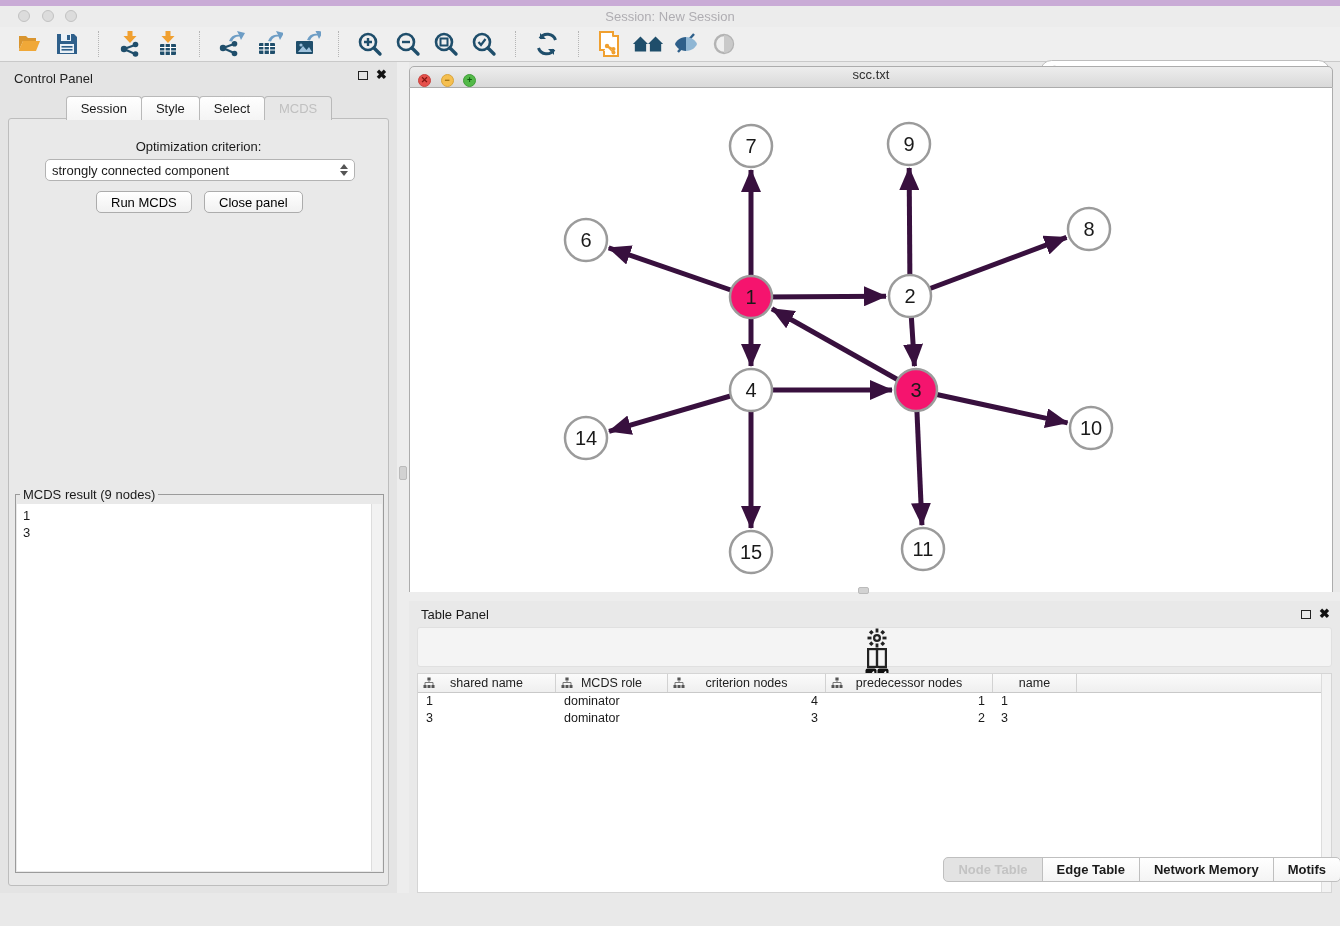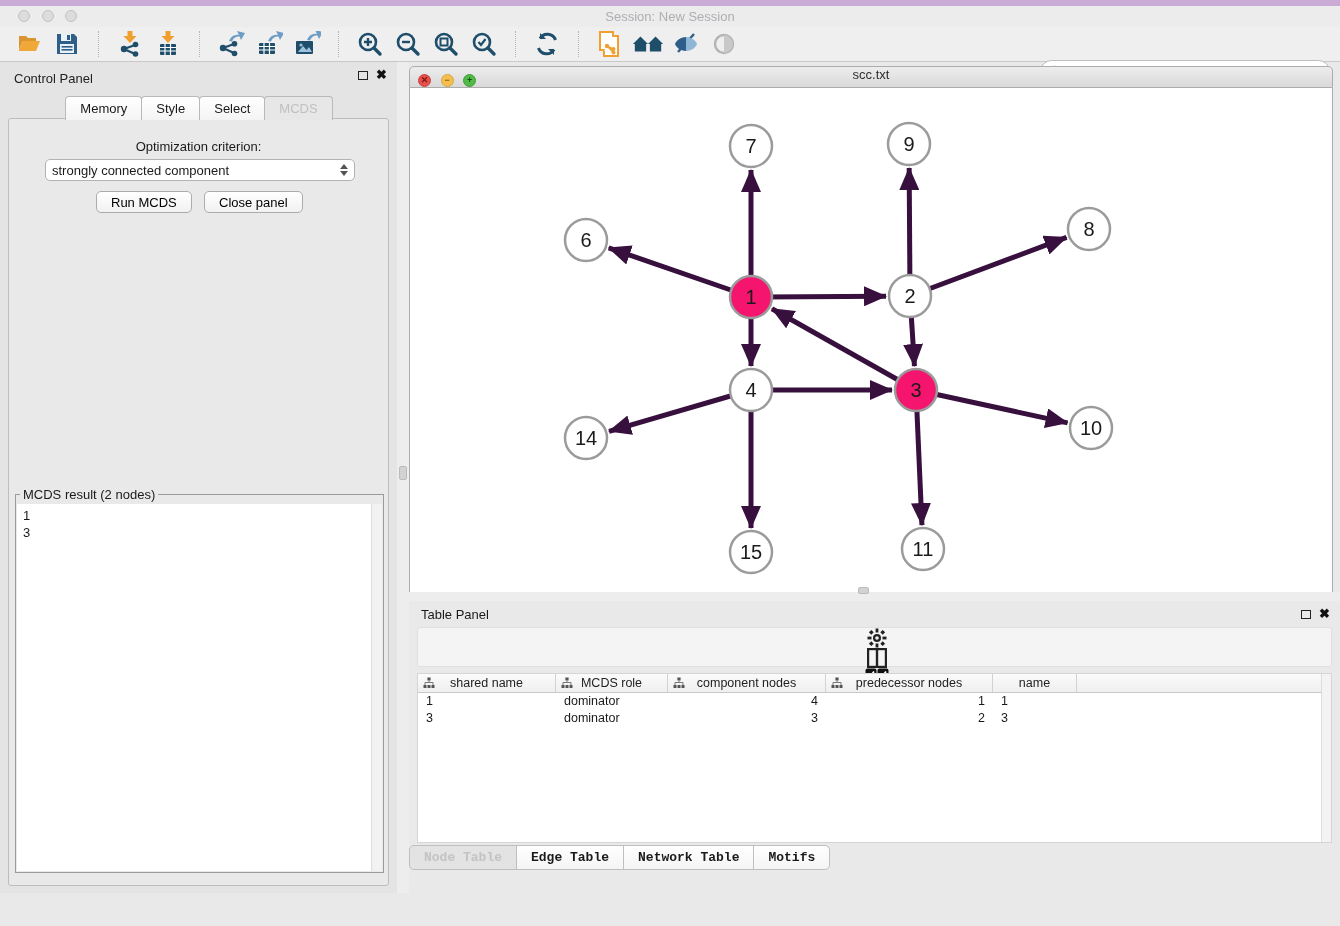--- a/index.html
+++ b/index.html
@@ -68,28 +68,28 @@
   #net-canvas { left:409px; top:88px; width:924px; height:504px; background:#fff; border-left:1px solid #ACACAC; border-right:1px solid #ACACAC; }
   #graph-svg text { font-family:"Liberation Sans",sans-serif; }
 
   
   #table-panel { left:409px; top:601px; width:931px; height:292px; background:#E9E9E9; }
   #tp-header { position:relative; height:26px; }
   #tp-title { position:absolute; left:12px; top:6px; }
   #tp-toolbar { position:absolute; left:8px; top:26px; width:915px; height:40px; background:#F4F4F4; border:1px solid #E0E0E0; border-radius:3px; display:flex; align-items:center; padding-left:12px;flex-direction:column; }
   .tp-ico { width:30px; height:28px; display:flex; align-items:center; justify-content:center; margin-right:8px; }
   #fx-label { font-family:"DejaVu Serif", serif; font-style:italic; font-size:17px; color:#ABABAB; margin-left:2px; }
-  #tp-tablewrap { position:absolute; left:8px; top:72px; width:915px; height:170px; background:#fff; border:1px solid #D5D5D5; overflow:hidden; }
+  #tp-tablewrap { position:absolute; left:8px; top:72px; width:915px; height:220px; background:#fff; border:1px solid #D5D5D5; overflow:hidden; }
   #tp-scrollbar { position:absolute; right:0; top:0; bottom:0; width:10px; background:#F3F3F3; border-left:1px solid #DDD; }
   .thead { display:flex; height:19px; background:linear-gradient(#FBFBFB,#EFEFEF); border-bottom:1px solid #C9C9C9; }
   .th { display:flex; align-items:center; justify-content:center; gap:6px; border-right:1px solid #D2D2D2; font-size:12.5px; color:#222; position:relative; }
   .th svg { position:absolute; left:5px; }
   .trow { display:flex; height:16.5px; align-items:center; }
   .td { font-size:12.5px; padding:0 8px; white-space:nowrap; overflow:hidden; }
-  #tp-tabs { position:absolute; left:0; top:244px; width:931px; display:flex; justify-content:flex-start;font-family:Liberation Mono, monospace; }
+  #tp-tabs { position:absolute; left:0; top:256px; width:931px; display:flex; justify-content:flex-end; }
   .tp-tab { padding:4px 14px; background:linear-gradient(#FFFFFF,#F4F4F4); border:1px solid #BFBFBF; font-size:13px; font-weight:600; margin-right:-1px; }
   .tp-tab:first-child { border-radius:5px 0 0 5px; }
   .tp-tab:last-child { border-radius:0 5px 5px 0; }
   .tp-tab.selected { background:#E3E3E3; color:#C3C3C3; }
 
   
   #status-bar { left:0; top:893px; width:1340px; height:33px; background:#E9E9E9; border-top:1px solid #C4C4C4; }
   #list-btn { position:absolute; left:10px; top:4px; width:30px; height:24px; background:#F7F7F7; border:1px solid #A9A9A9; display:flex; align-items:center; justify-content:center; }
   #memory-btn { position:absolute; right:8px; top:4px; height:24px; background:linear-gradient(#FFF,#F0F0F0); border:1px solid #ABABAB; border-radius:4px; display:flex; align-items:center; gap:6px; padding:0 10px; font-size:13px; }
   #memory-dot { width:11px; height:11px; border-radius:50%; background:#1E8E3E; }
@@ -258,38 +258,38 @@
 
   <div id="control-panel" class="abs">
     <div id="cp-header">
       <span id="cp-title">Control Panel</span>
       <span class="panel-winbtns">
         <span class="float-glyph"></span>
         <span class="close-glyph">✖</span>
       </span>
     </div>
     <div id="cp-tabs">
-        <div class="tab">Memory</div>
+        <div class="tab">Session</div>
         <div class="tab">Style</div>
         <div class="tab">Select</div>
         <div class="tab selected">MCDS</div>
       </div>
     <div id="cp-body">
       <div id="opt-label">Optimization criterion:</div>
       <div id="opt-select">
         <span class="sel-text">strongly connected component</span>
         <span class="stepper">
             <i class="up"></i>
             <i class="dn"></i>
           </span>
       </div>
       <button class="cp-btn" id="run-btn">Run MCDS</button>
       <button class="cp-btn" id="closepanel-btn">Close panel</button>
       <fieldset id="mcds-fieldset">
-        <legend>MCDS result (2 nodes)</legend>
+        <legend>MCDS result (9 nodes)</legend>
         <div id="mcds-textarea">
           <div id="mcds-lines">
               <div>1</div>
               <div>3</div>
             </div>
           <div id="mcds-scroll"></div>
         </div>
       </fieldset>
     </div>
   </div>
@@ -478,21 +478,21 @@
             <span>MCDS role</span>
           </div>
           <div class="th" style="width: 158px;">
             <svg width="12" height="12" viewBox="0 0 12 12">
               <rect x="4.4" y="0.5" width="3.2" height="3" fill="#555"></rect>
               <path d="M6 3.5v2M2 8V5.5h8V8" stroke="#777" fill="none"></path>
               <rect x="0.5" y="8" width="3" height="3" fill="#555"></rect>
               <rect x="4.5" y="8" width="3" height="3" fill="#555"></rect>
               <rect x="8.5" y="8" width="3" height="3" fill="#555"></rect>
             </svg>
-            <span>component nodes</span>
+            <span>criterion nodes</span>
           </div>
           <div class="th" style="width: 167px; text-align: right;">
             <svg width="12" height="12" viewBox="0 0 12 12">
               <rect x="4.4" y="0.5" width="3.2" height="3" fill="#555"></rect>
               <path d="M6 3.5v2M2 8V5.5h8V8" stroke="#777" fill="none"></path>
               <rect x="0.5" y="8" width="3" height="3" fill="#555"></rect>
               <rect x="4.5" y="8" width="3" height="3" fill="#555"></rect>
               <rect x="8.5" y="8" width="3" height="3" fill="#555"></rect>
             </svg>
             <span>predecessor nodes</span>
@@ -515,19 +515,19 @@
             <div class="td" style="width: 158px; text-align: right;">3</div>
             <div class="td" style="width: 167px; text-align: right;">2</div>
             <div class="td" style="width: 84px; text-align: left;">3</div>
           </div>
         </div>
       <div id="tp-scrollbar"></div>
     </div>
     <div id="tp-tabs">
         <div class="tp-tab selected">Node Table</div>
         <div class="tp-tab">Edge Table</div>
-        <div class="tp-tab">Network Table</div>
+        <div class="tp-tab">Network Memory</div>
         <div class="tp-tab">Motifs</div>
       </div>
   </div>
 
 
 </div>
 
 </body></html>

